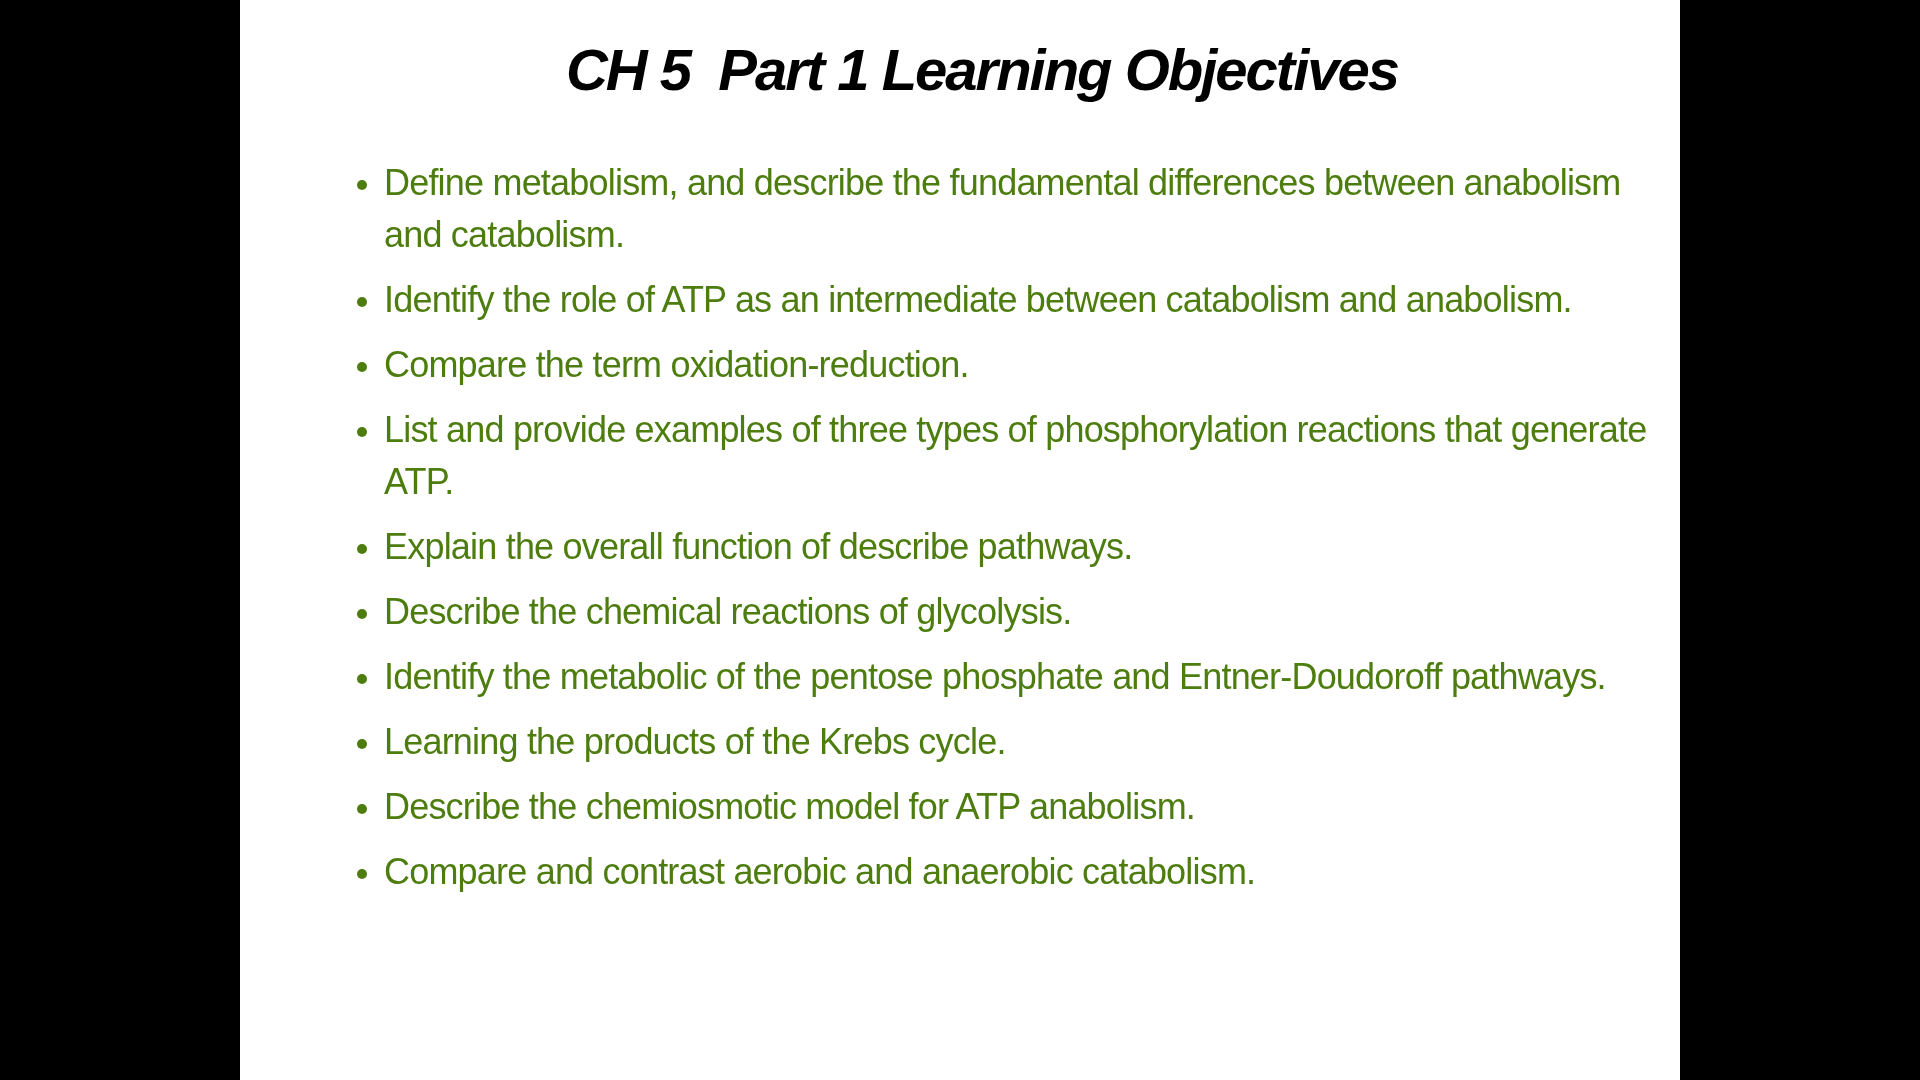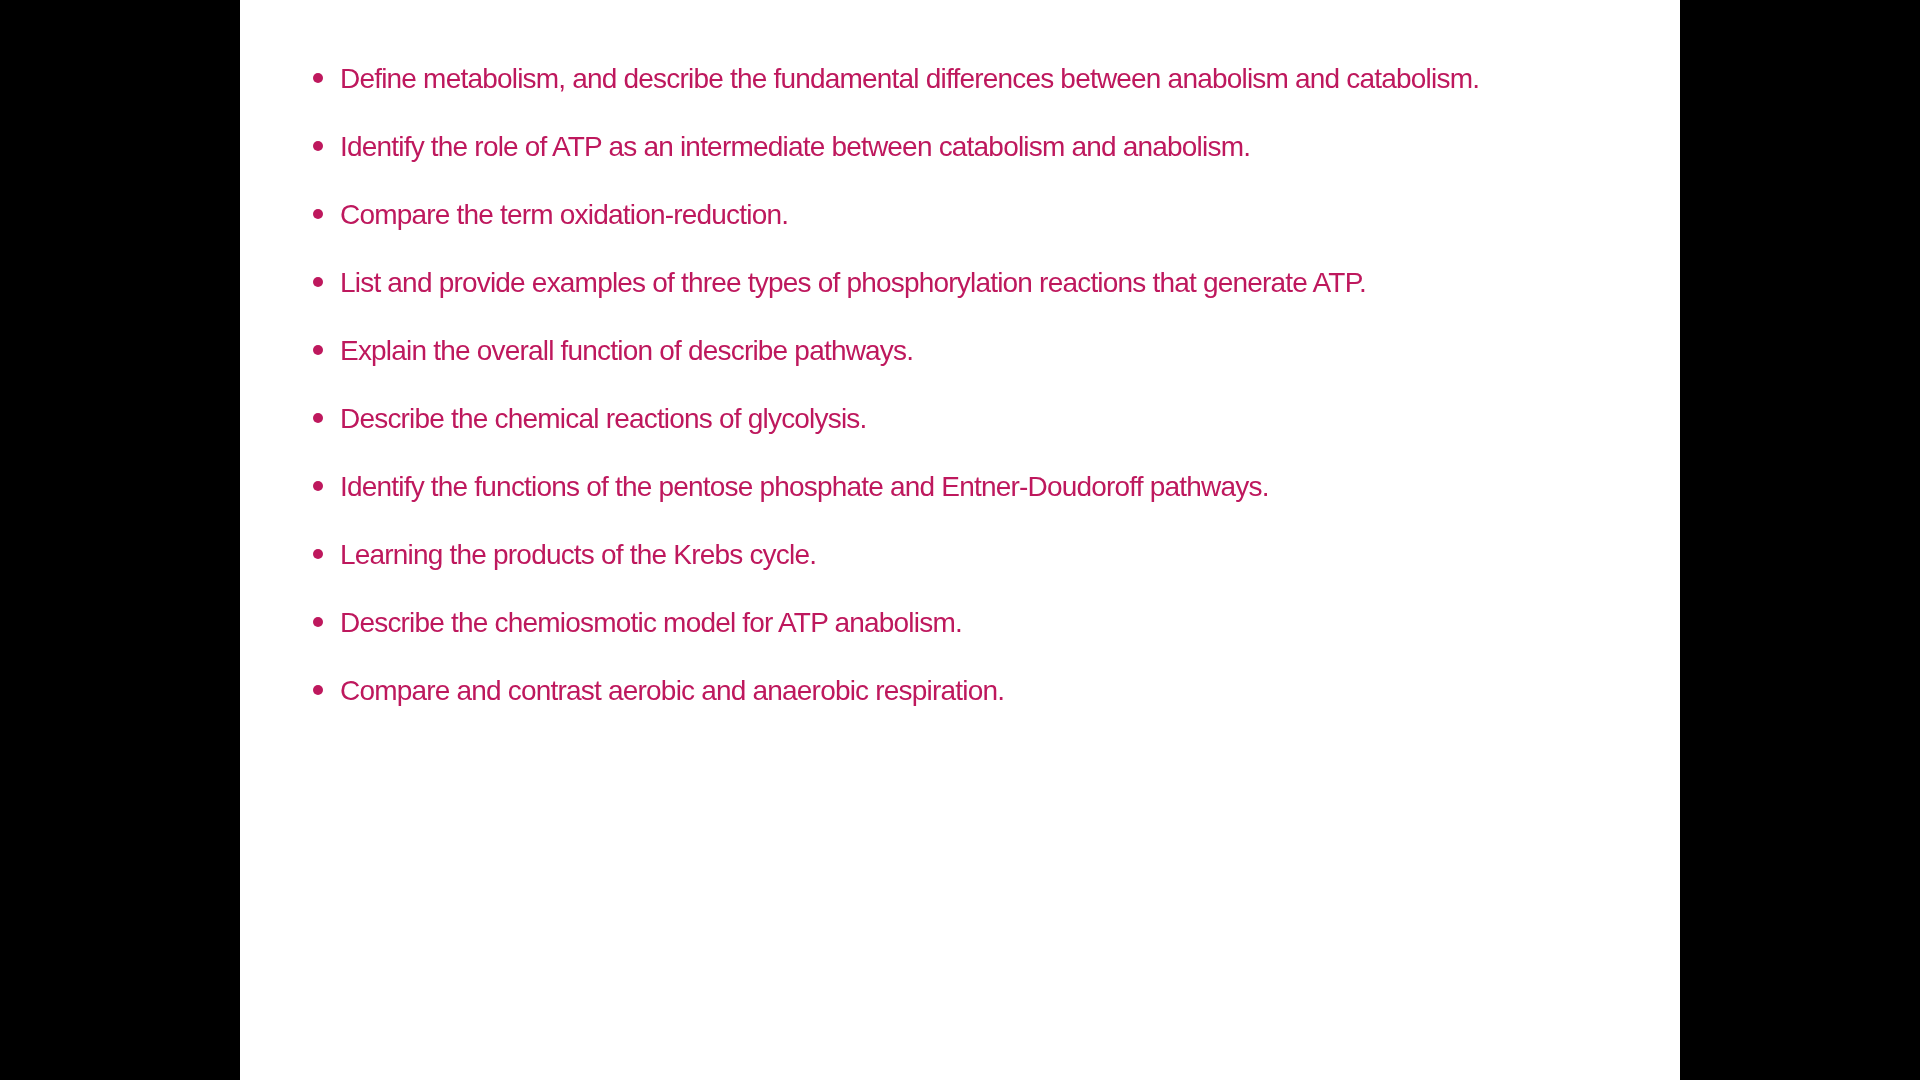--- a/index.html
+++ b/index.html
@@ -30,42 +30,44 @@
     letter-spacing: -2px;
     white-space: pre-wrap;
     color: #000000;
   }
   .bullet-list {
     margin-top: 50px;
     padding: 0 10px 0 100px;
     list-style: disc outside;
   }
   .bullet-list li {
-    font-size: 28px;
+    font-size: 36px;
     line-height: 52px;
     letter-spacing: -0.8px;
     margin-bottom: 13px;
-    color: #be185d;
+    color: #4d7c0f;
+    margin-left: 44px;
   }
   .bullet-list li::marker {
     font-size: 34px;
   }
 </style>
 </head>
 <body>
 
 <div class="screen">
   <div class="slide">
+    <h1 class="slide-title">CH 5  Part 1 Learning Objectives</h1>
     <ul class="bullet-list">
 
     <li>Define metabolism, and describe the fundamental differences between anabolism and catabolism.</li>
         <li>Identify the role of ATP as an intermediate between catabolism and anabolism.</li>
         <li>Compare the term oxidation-reduction.</li>
         <li>List and provide examples of three types of phosphorylation reactions that generate ATP.</li>
         <li>Explain the overall function of describe pathways.</li>
         <li>Describe the chemical reactions of glycolysis.</li>
-        <li>Identify the functions of the pentose phosphate and Entner-Doudoroff pathways.</li>
+        <li>Identify the metabolic of the pentose phosphate and Entner-Doudoroff pathways.</li>
         <li>Learning the products of the Krebs cycle.</li>
         <li>Describe the chemiosmotic model for ATP anabolism.</li>
-        <li>Compare and contrast aerobic and anaerobic respiration.</li>
+        <li>Compare and contrast aerobic and anaerobic catabolism.</li>
       </ul>
   </div>
 </div>
 
 </body></html>

